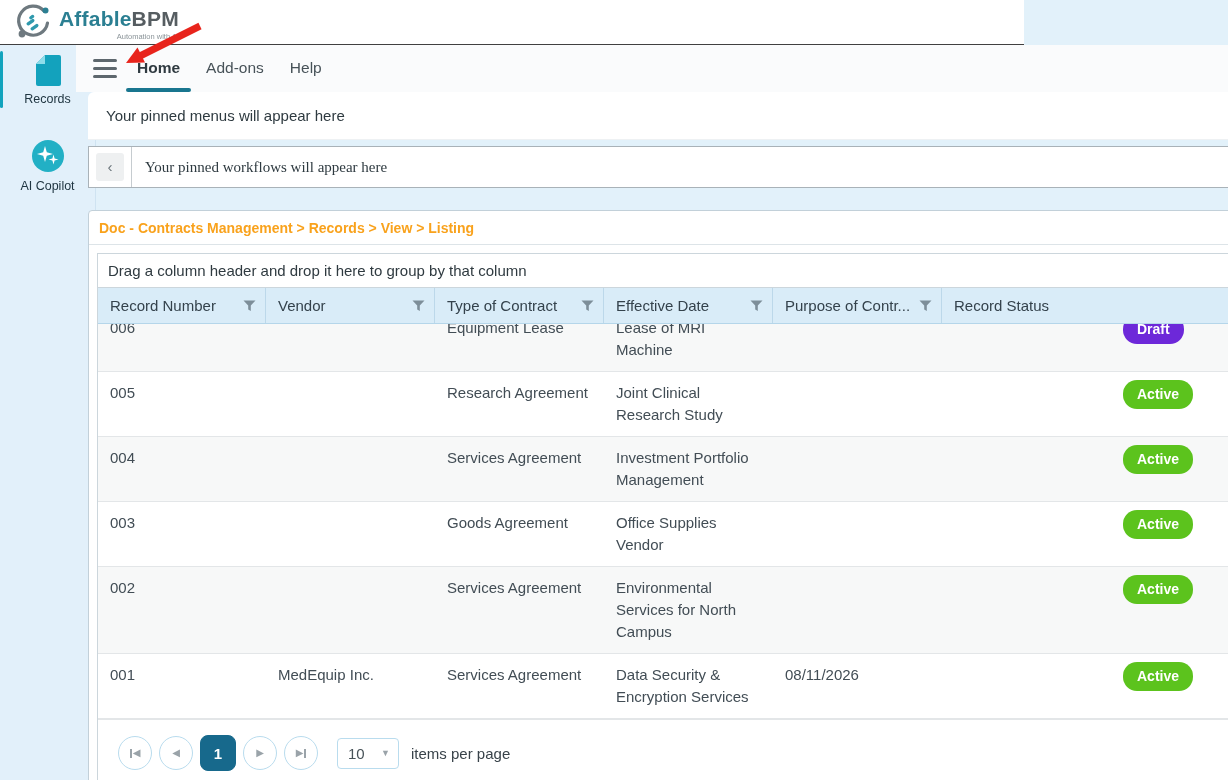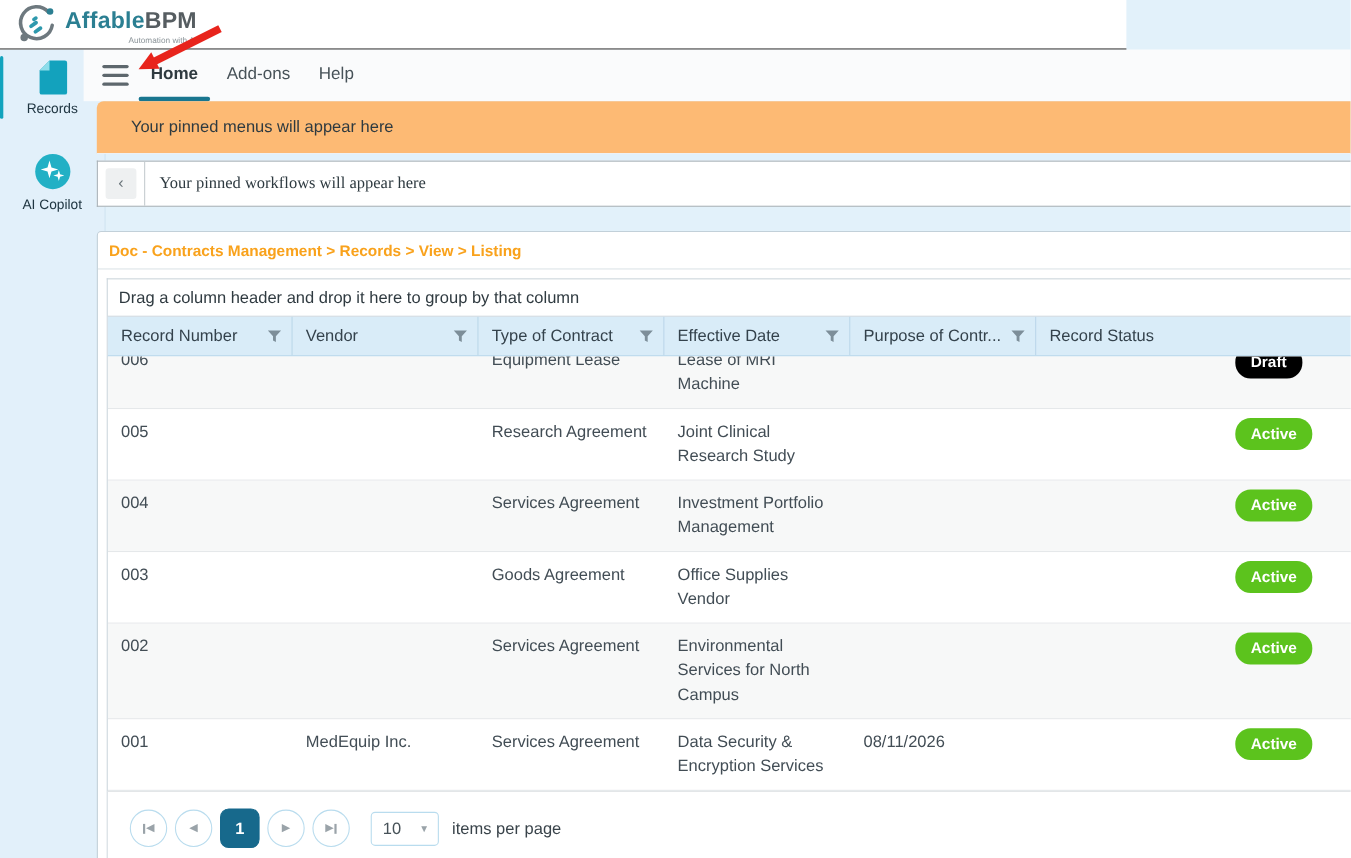--- a/index.html
+++ b/index.html
@@ -28,21 +28,21 @@
   
   .navrow { position:absolute; left:76px; top:45px; right:0; height:47px; background:#fafbfc; z-index:2; }
   .hamburger { position:absolute; left:17px; top:14px; width:24px; height:19px; display:flex; flex-direction:column; justify-content:space-between; cursor:pointer; }
   .hamburger i { display:block; height:3.2px; background:#5d676d; border-radius:2px; }
   .tabs { position:absolute; left:48px; top:0; height:47px; display:flex; }
   .tab { position:relative; padding:0 13px; line-height:46px; font-size:15.5px; color:#475258; cursor:pointer; }
   .tab.active { font-weight:bold; color:#2f3a40; }
   .tab.active::after { content:""; position:absolute; left:2px; right:2px; bottom:0; height:4px; background:#19768f; border-radius:2px; }
 
   
-  .pinned-menus { position:absolute; left:88px; top:92px; right:0; height:48px; background:#fdba74; border-top-left-radius:6px; border-bottom:1px solid #eef1f3; z-index:2; display:flex; align-items:center; padding-left:31px; font-size:15px; color:#2e3a40; }
+  .pinned-menus { position:absolute; left:88px; top:92px; right:0; height:48px; background:#ffffff; border-top-left-radius:6px; border-bottom:1px solid #eef1f3; z-index:2; display:flex; align-items:center; padding-left:18px; font-size:15px; color:#2e3a40; }
   .pinned-workflows { position:absolute; left:88px; top:146px; right:0; height:42px; background:#fff; border:1px solid #a9b2b8; border-right:none; z-index:2; display:flex; align-items:stretch; }
   .collapse-zone { display:flex; align-items:center; padding:0 7px; border-right:1px solid #c6ccd0; }
   .collapse-btn { width:28px; height:28px; background:#eef0f1; border:none; border-radius:3px; color:#6a747a; font-size:15px; line-height:26px; cursor:pointer; }
   .pinned-workflows .txt { display:flex; align-items:center; padding-left:13px; font-size:15px; color:#2e3a40;font-family:Liberation Serif, serif; }
 
   
   .panel { position:absolute; left:88px; top:210px; right:-14px; bottom:-8px; background:#fff; border:1px solid #c2d0d9; border-top-left-radius:4px; z-index:2; }
   .breadcrumb-bar { padding:9px 10px 8px; border-bottom:1px solid #dde4e8; font-size:14px; font-weight:bold; color:#f9a21c; }
   .grid-widget { margin:8px 0 0 8px; width:1215px; border:1px solid #ccd6dc; border-bottom:none; background:#fff; }
   .group-bar { padding:8px 10px; font-size:15px; color:#2f3a40; border-bottom:1px solid #ccd6dc; }
@@ -208,21 +208,21 @@
       </div>
 
       <div class="tbody" id="tbody">
           <div class="trow alt">
     <div class="tcell c0">006</div>
     <div class="tcell c1"></div>
     <div class="tcell c2">Equipment Lease</div>
     <div class="tcell c3">Lease of MRI Machine</div>
     <div class="tcell c4"></div>
     <div class="tcell c5"></div>
-    <div class="tcell c6 cell-status"><span class="badge" style="background: #000000;">Draft</span></div>
+    <div class="tcell c6 cell-status"><span class="badge" style="background: #6d28d9;">Draft</span></div>
   </div>
           <div class="trow">
     <div class="tcell c0">005</div>
     <div class="tcell c1"></div>
     <div class="tcell c2">Research Agreement</div>
     <div class="tcell c3">Joint Clinical Research Study</div>
     <div class="tcell c4"></div>
     <div class="tcell c5"></div>
     <div class="tcell c6 cell-status"><span class="badge" style="background: rgb(92, 195, 29);">Active</span></div>
   </div>

